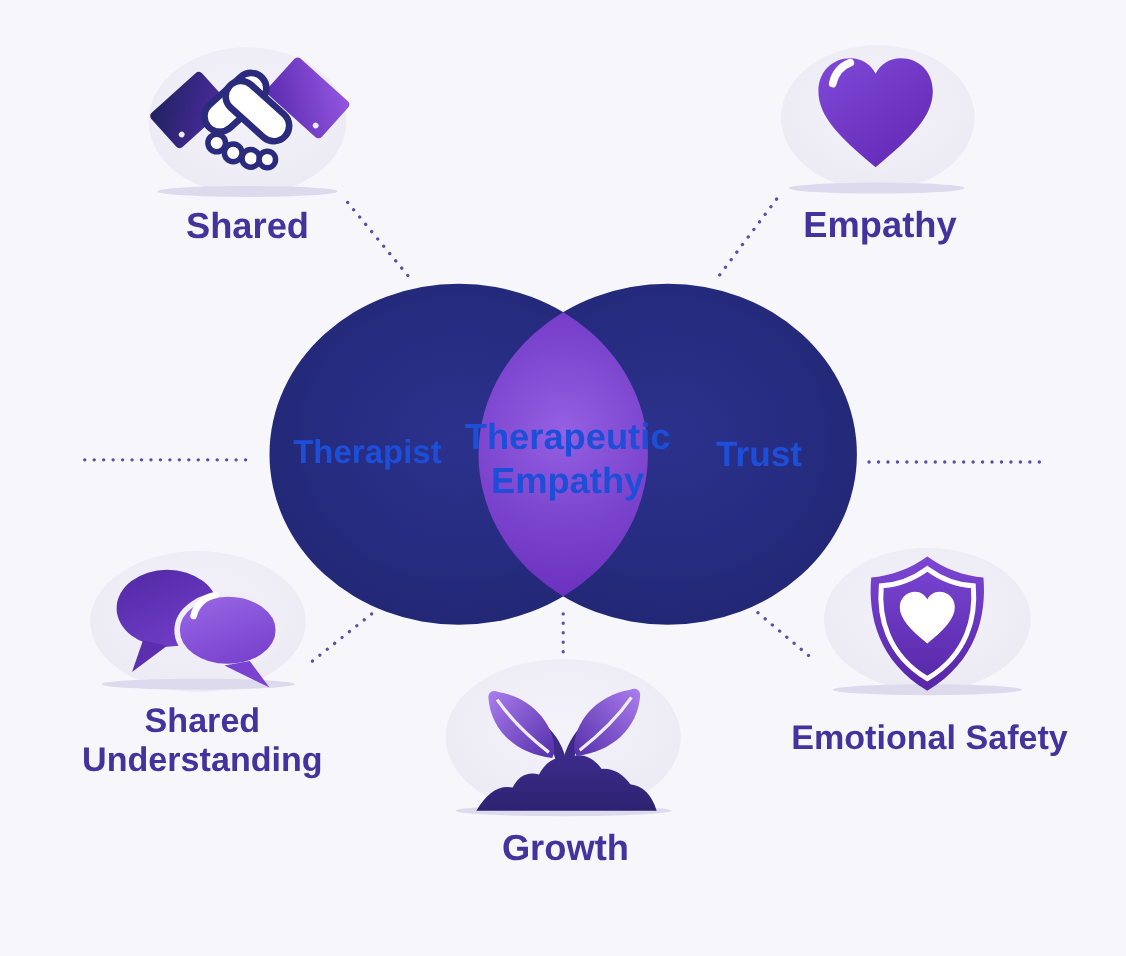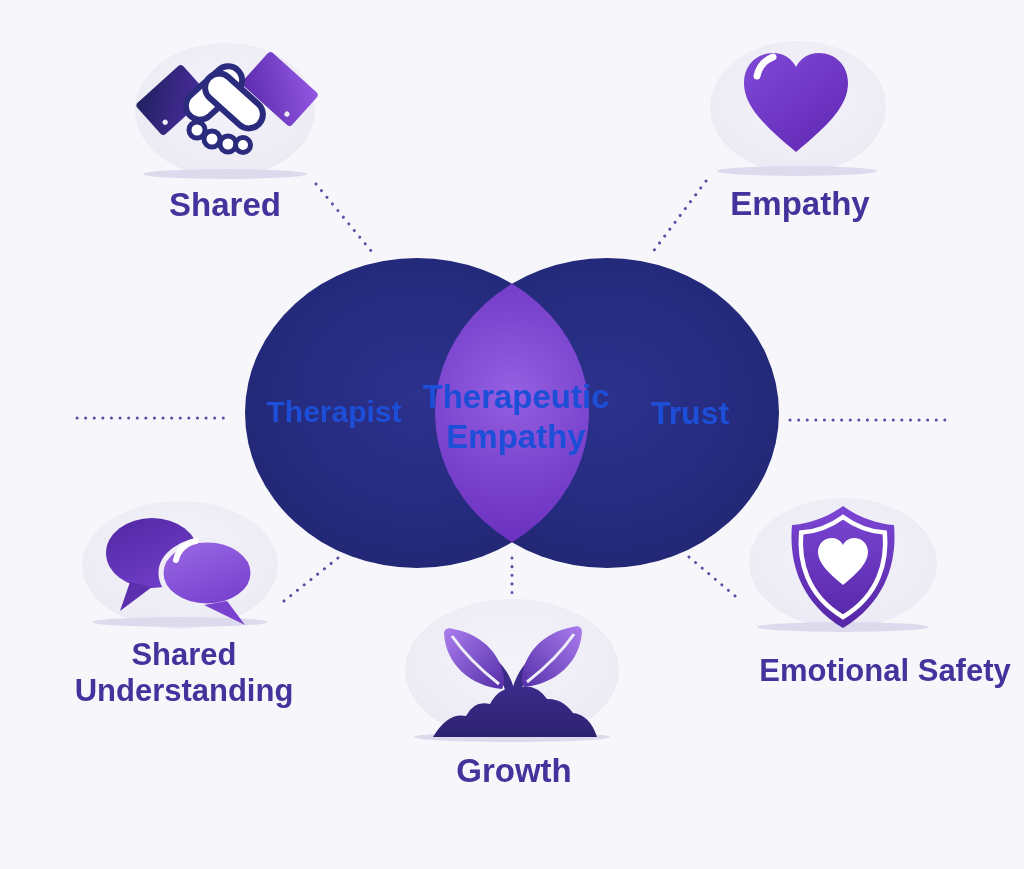--- a/index.html
+++ b/index.html
@@ -22,21 +22,21 @@
   }
   .venn-label { color: #1d4ed8; }
   .pod-label  { color: #44339c; }
   .therapist-label { left: 334px; top: 412px; font-size: 30px; font-weight: 600; }
   .client-label    { left: 690px; top: 413px; font-size: 32px; }
   .alliance-label  { left: 516px; top: 417px; width: 230px; font-size: 33px; line-height: 1.22; }
   .trust-label     { left: 225px; top: 205px; font-size: 33px; white-space: nowrap; }
   .empathy-label   { left: 800px; top: 204px; font-size: 33px; white-space: nowrap; }
   .shared-label    { left: 184px; top: 673px; width: 260px; font-size: 31px; line-height: 1.15; }
   .growth-label    { left: 514px; top: 771px; font-size: 33px; white-space: nowrap; }
-  .safety-label    { left: 845px; top: 671px; font-size: 31px; white-space: nowrap; margin-left: 40px; }
+  .safety-label    { left: 845px; top: 671px; font-size: 31px; white-space: nowrap; }
 </style>
 </head>
 <body>
 
 <div class="canvas">
 
   <svg class="scene" viewBox="0 0 1024 869" xmlns="http://www.w3.org/2000/svg">
     <defs>
       <radialGradient id="gCircle" cx="50%" cy="45%" r="62%">
         <stop offset="0%" stop-color="#2c318c"></stop>

